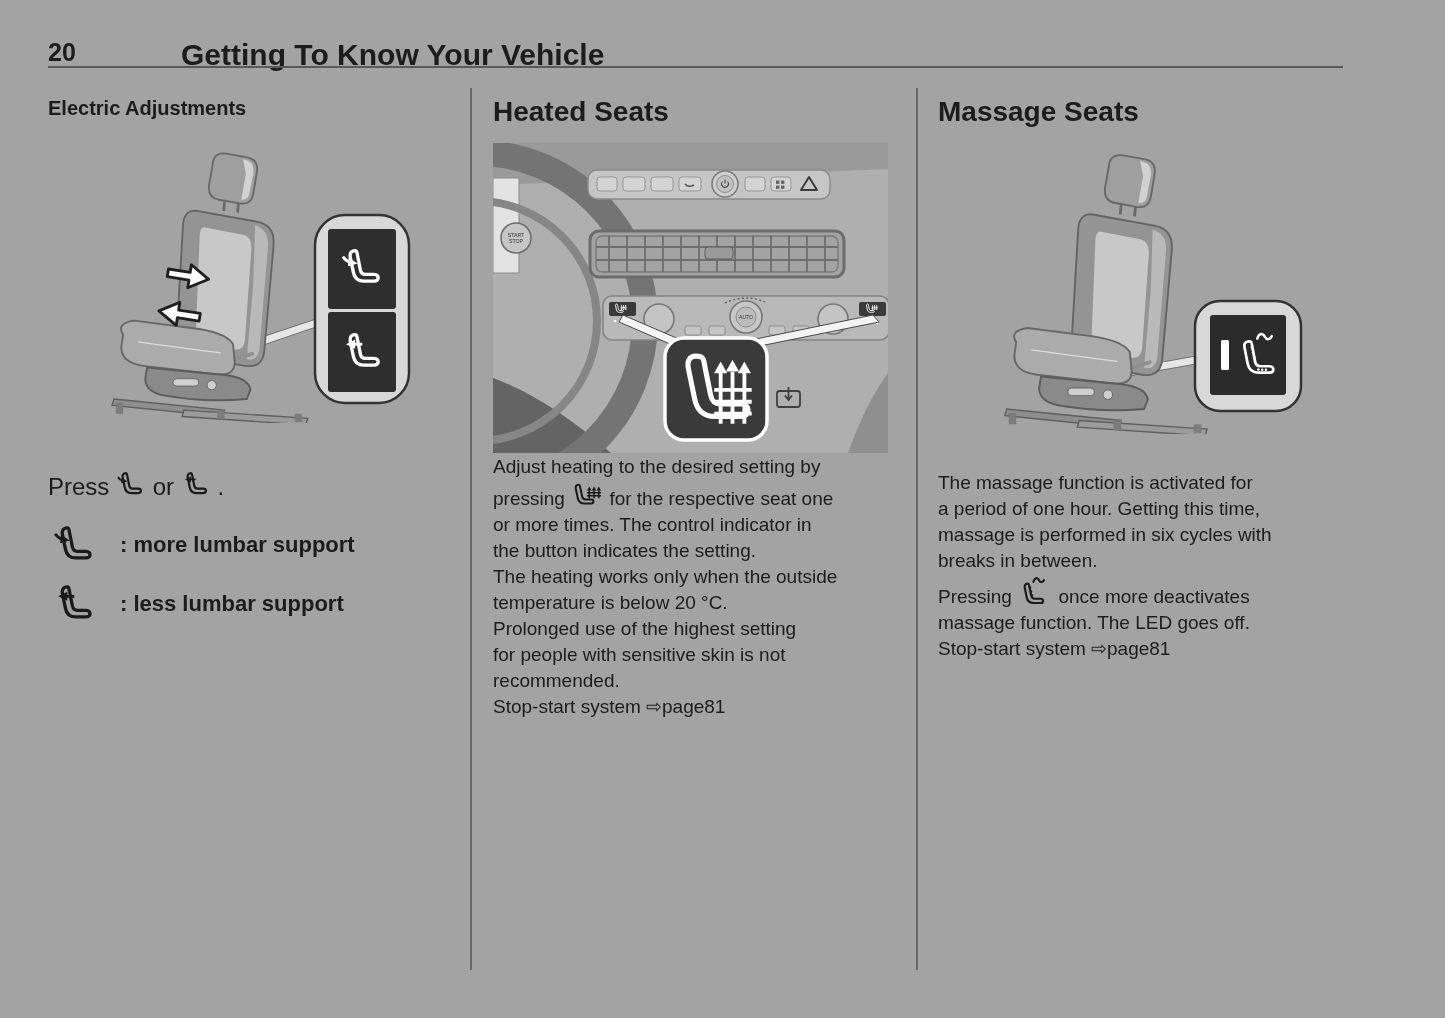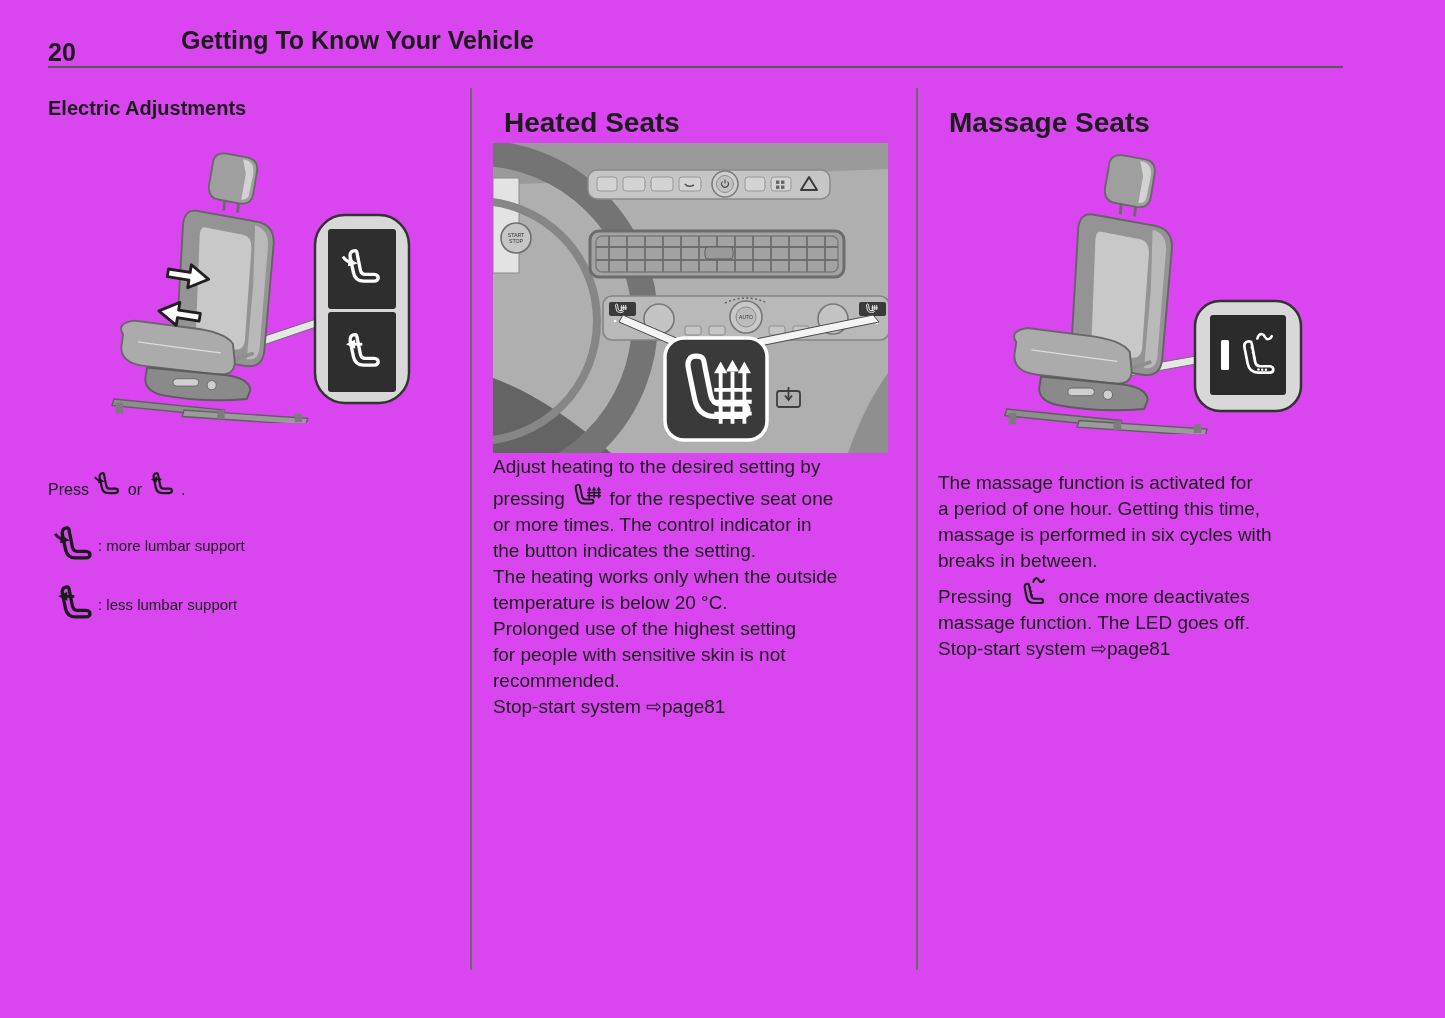--- a/index.html
+++ b/index.html
@@ -1,44 +1,44 @@
 <!DOCTYPE html>
 <html><head>
 <meta charset="utf-8">
 <style>
   html,body{margin:0;padding:0;background:#fff;}
-  .page{position:relative;width:1445px;height:1018px;background:#d946ef;overflow:hidden;
+  .page{position:relative;width:1445px;height:1018px;background:#a3a3a3;overflow:hidden;
         font-family:"Liberation Sans",sans-serif;color:#1c1c1c;}
   .pagenum{position:absolute;left:48px;top:38px;font-size:25px;font-weight:bold;}
-  .doctitle{position:absolute;left:181px;top:26px;font-size:25px;font-weight:bold;}
+  .doctitle{position:absolute;left:181px;top:38px;font-size:30px;font-weight:bold;}
   .hrule{position:absolute;left:48px;top:66px;width:1295px;height:2px;background:#5a5a5a;}
   .vrule{position:absolute;top:88px;height:882px;width:2px;background:#6a6a6a;}
   #vr1{left:470px;} #vr2{left:916px;}
   .col{position:absolute;top:96px;}
   #col1{left:48px;width:415px;}
   #col2{left:493px;width:400px;}
   #col3{left:938px;width:420px;}
-  .h2{font-size:28px;font-weight:bold;margin:11px;line-height:32px;}
+  .h2{font-size:28px;font-weight:bold;margin:0;line-height:32px;}
   .h3{font-size:20px;font-weight:bold;margin:0;line-height:24px;}
   .illus{position:absolute;}
   #illusA{left:22px;top:37px;width:400px;height:315px;}
   #illusB{left:0;top:47px;width:395px;height:310px;}
   #illusC{left:2px;top:42px;width:420px;height:320px;}
   .tcol{position:absolute;left:0;font-size:19px;line-height:26px;}
   #heatedText{top:358px;width:392px;}
   #massageText{top:374px;width:405px;}
   .tcol p{margin:0;white-space:pre-line;}
   .tin{height:32px;width:auto;vertical-align:-7px;color:#1a1a1a;}
   .tin.msg{height:36px;vertical-align:-7px;}
-  .pressline{position:absolute;left:0;top:372px;font-size:16px;}
+  .pressline{position:absolute;left:0;top:372px;font-size:24px;}
   .pressline .tin{height:33px;vertical-align:-6px;}
   .defrow{position:absolute;left:4px;display:flex;align-items:center;}
   #defrow1{top:428px;} #defrow2{top:487px;}
   .defrow .dicon{height:42px;width:46px;color:#1a1a1a;flex:none;}
-  .defrow .dlabel{font-size:15px;}
+  .defrow .dlabel{margin-left:22px;font-size:22px;font-weight:bold;}
   svg{display:block;}
   .inline-svg{display:inline-block;}
 </style>
 </head>
 <body>
 
 <svg width="0" height="0" style="position:absolute" aria-hidden="true">
   <defs>
     <symbol id="ic-seat-base" viewBox="0 0 26 24">
       <path d="M8.6 2.2 C6.2 2.2 5.4 3.9 5.8 6 L7.6 14.6 C8.2 17.6 10.2 19.4 13.4 19.4 L19.4 19.4 C22.3 19.4 22.3 15.6 19.4 15.6 L14.3 15.6 C12.6 15.6 11.9 14.8 11.5 13 L9.9 5 C9.5 3 9.7 2.2 8.6 2.2 Z" fill="none" stroke="currentColor" stroke-width="1.9" stroke-linejoin="round"></path>

